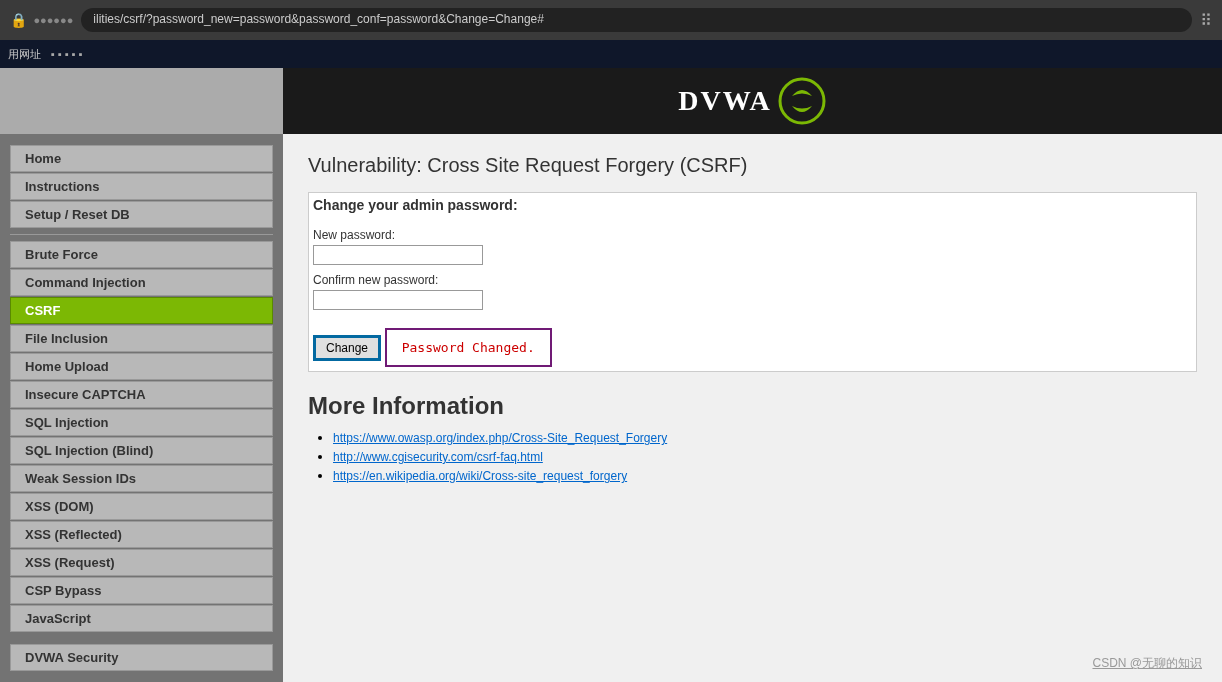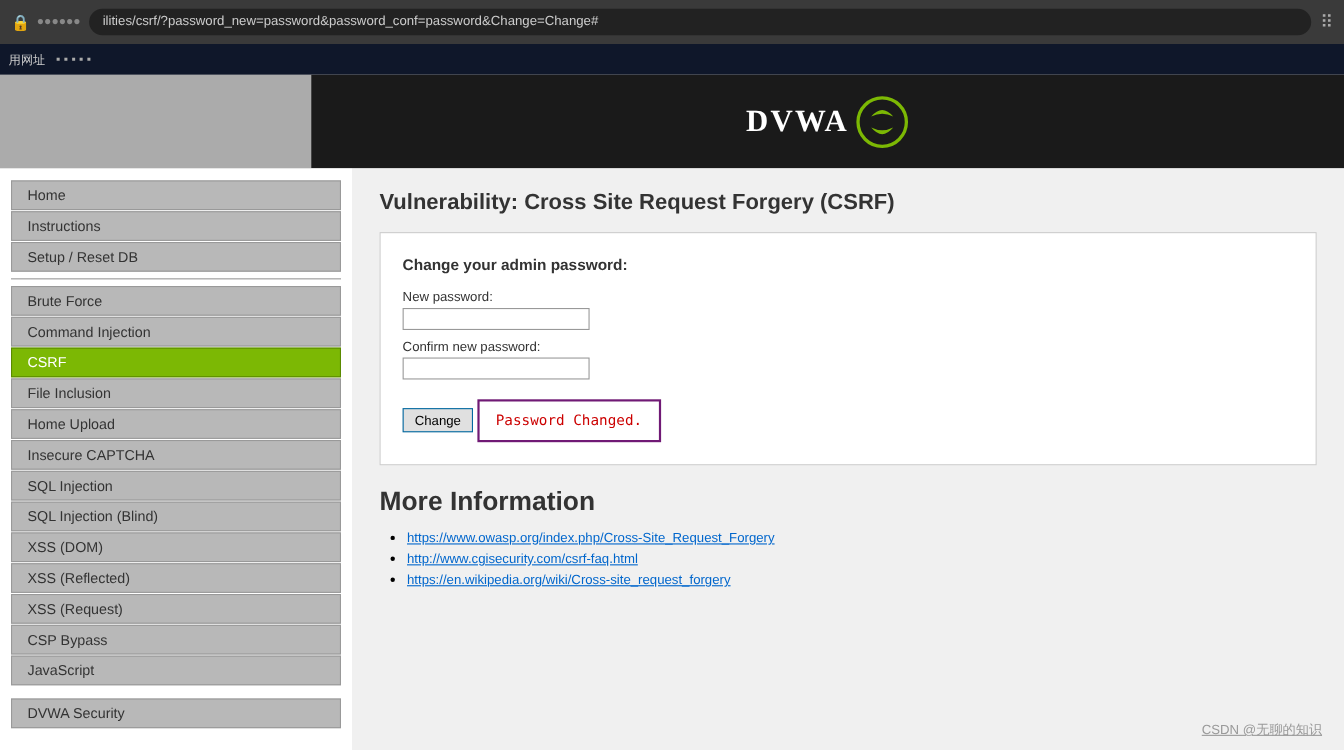--- a/index.html
+++ b/index.html
@@ -90,24 +90,25 @@
 
     
     .main-layout {
       display: flex;
       flex: 1;
       background: #ababab;
     }
 
     
     .sidebar {
-      width: 320px;
-      background: #ffffff;
+      width: 283px;
+      background: #737373;
       padding: 10px 0;
       flex-shrink: 0;
+      font-weight: bold;
     }
     .sidebar-item {
       display: block;
       padding: 5px 14px;
       margin: 1px 10px;
       background: #b8b8b8;
       color: #333;
       font-size: 13px;
       cursor: pointer;
       text-decoration: none;
@@ -128,29 +129,29 @@
     
     .main-content {
       flex: 1;
       background: #f0f0f0;
       padding: 20px 25px;
       overflow-y: auto;
     }
 
     .page-title {
       font-size: 20px;
-      font-weight: bold;
+      font-weight: normal;
       color: #333;
       margin-bottom: 15px;
     }
 
     .content-box {
       background: white;
       border: 1px solid #ccc;
-      padding: 20px;
+      padding: 4px;
       margin-bottom: 20px;
     }
 
     .content-box h3 {
       font-size: 14px;
       font-weight: bold;
       margin-bottom: 15px;
       color: #333;
     }
 
@@ -168,21 +169,21 @@
       height: 20px;
       border: 1px solid #999;
       padding: 1px 3px;
       font-size: 12px;
     }
 
     .change-btn {
       margin-top: 16px;
       padding: 3px 10px;
       background: #e0e0e0;
-      border: 1px solid #0369a1;
+      border: 3px solid #0369a1;
       font-size: 12px;
       cursor: pointer;
     }
 
     .success-msg {
       border: 2px solid #701a75;
       padding: 10px 15px;
       margin-top: 10px;
       display: inline-block;
       color: #cc0000;
@@ -263,20 +264,21 @@
       <a class="sidebar-item">Setup / Reset DB</a>
       <div class="sidebar-section-divider"></div>
       <a class="sidebar-item">Brute Force</a>
       <a class="sidebar-item">Command Injection</a>
       <a class="sidebar-item active">CSRF</a>
       <a class="sidebar-item">File Inclusion</a>
       <a class="sidebar-item">Home Upload</a>
       <a class="sidebar-item">Insecure CAPTCHA</a>
       <a class="sidebar-item">SQL Injection</a>
       <a class="sidebar-item">SQL Injection (Blind)</a>
+      <a class="sidebar-item">Weak Session IDs</a>
       <a class="sidebar-item">XSS (DOM)</a>
       <a class="sidebar-item">XSS (Reflected)</a>
       <a class="sidebar-item">XSS (Request)</a>
       <a class="sidebar-item">CSP Bypass</a>
       <a class="sidebar-item">JavaScript</a>
       <div class="sidebar-divider"></div>
       <a class="sidebar-item">DVWA Security</a>
     </div>
 
     <div class="main-content">

